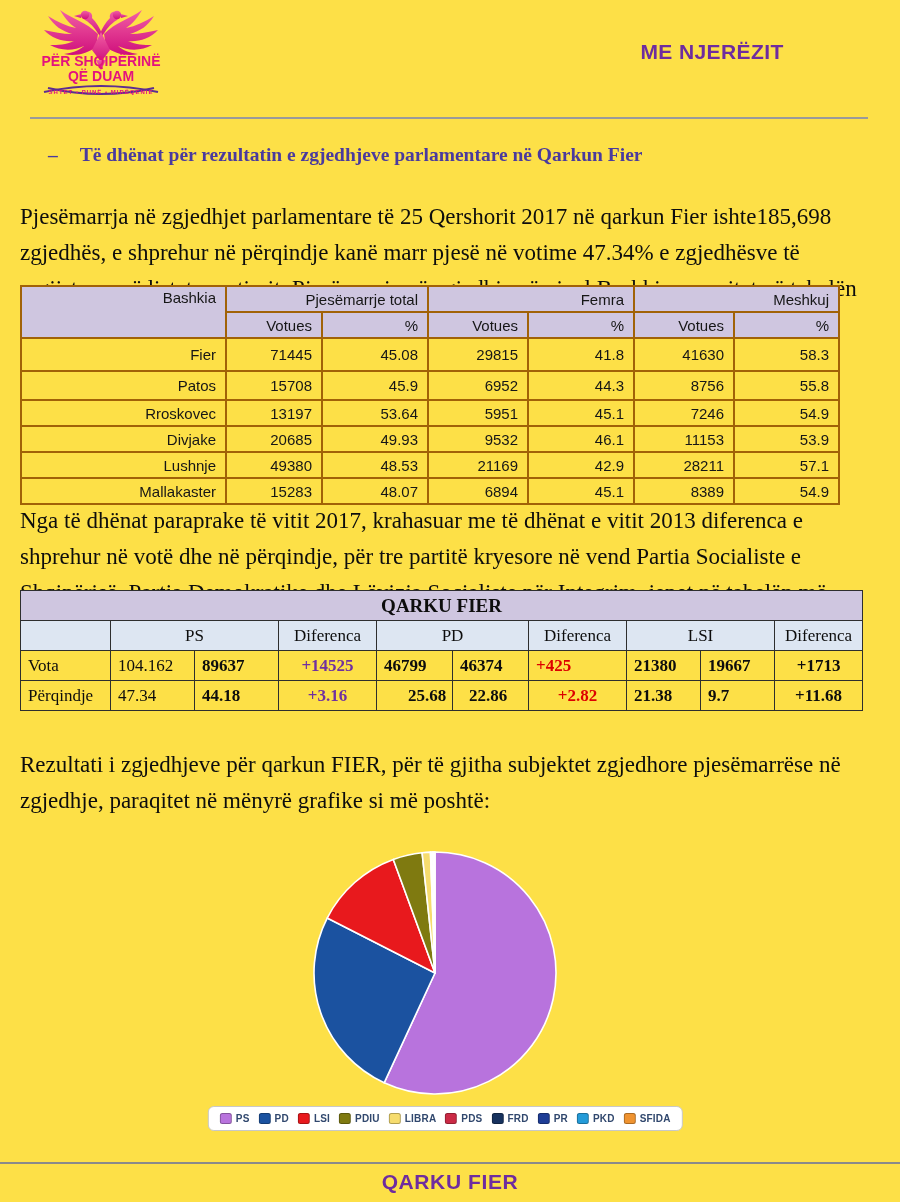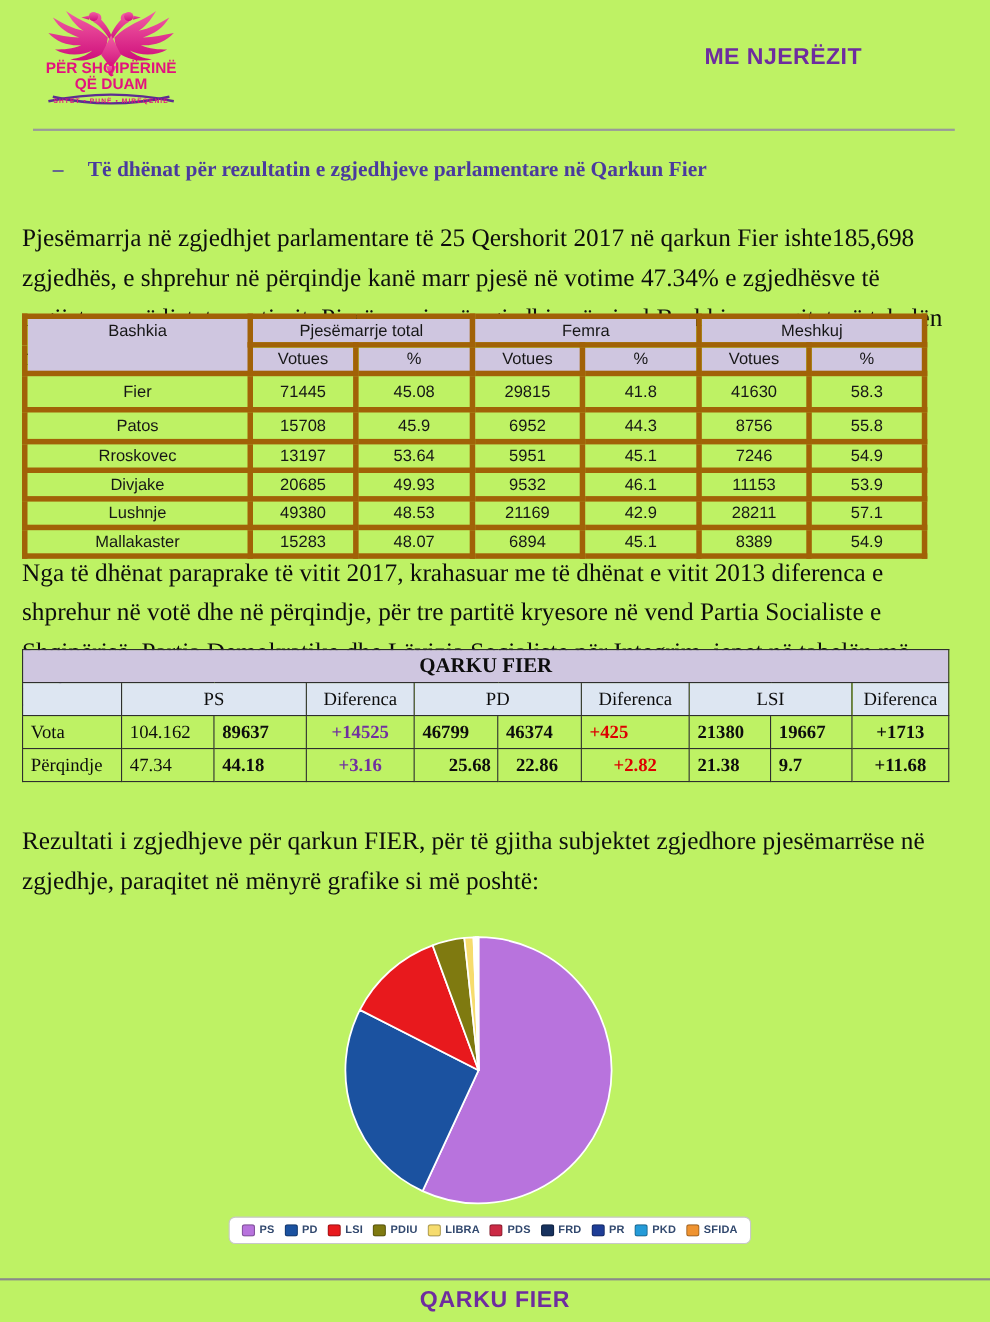--- a/index.html
+++ b/index.html
@@ -1,17 +1,17 @@
 <!DOCTYPE html>
 <html><head>
 <meta charset="utf-8">
 <style>
   * { box-sizing: border-box; }
   body { margin:0; background:#ffffff; }
-  .page { position:relative; width:900px; height:1202px; background:#bef264; overflow:hidden;
+  .page { position:relative; width:900px; height:1202px; background:#fde047; overflow:hidden;
           font-family:"Liberation Serif", serif; color:#111; }
 
   
   .logo-wrap { position:absolute; left:26px; top:4px; width:150px; height:110px; }
   .brand-right { position:absolute; right:18px; top:38px; width:340px; text-align:center;
                  font-family:"Liberation Sans", sans-serif; font-weight:bold; font-size:21px;
                  line-height:1.3; color:#6e2c9f; letter-spacing:.4px; }
   .top-divider { position:absolute; left:30px; right:32px; top:117px; height:0;
                  border-top:2px solid #9a9a9a; }
 
@@ -21,21 +21,21 @@
 
   
   .para { position:absolute; left:20px; width:852px; font-size:23px; line-height:1.57; color:#0d0d0d; }
   .p1 { top:199px; }
   .p2 { top:503px; }
   .p3 { top:747px; }
 
   
   .t1 { position:absolute; left:20px; top:285px; width:818px; border-collapse:collapse;
         table-layout:fixed; font-family:"Liberation Sans", sans-serif; font-size:15px; color:#161616; }
-  .t1 th, .t1 td { border:5px solid #a16207; padding:2px 9px; text-align:center; font-weight:normal;
+  .t1 th, .t1 td { border:2px solid #a16207; padding:2px 9px; text-align:right; font-weight:normal;
                    overflow:hidden; white-space:nowrap; }
   .t1 th { background:#cfc6e0; }
   .t1 tr { height:26px; }
   .t1 tbody tr:nth-child(1) { height:33px; }
   .t1 tbody tr:nth-child(2) { height:29px; }
 
   
   .t2 { position:absolute; left:20px; top:590px; width:818px; border-collapse:collapse;
         table-layout:fixed; font-size:17px; color:#0d0d0d; }
   .t2 th, .t2 td { border:1px solid #2e2e2e; padding:1px 7px; font-weight:normal;

